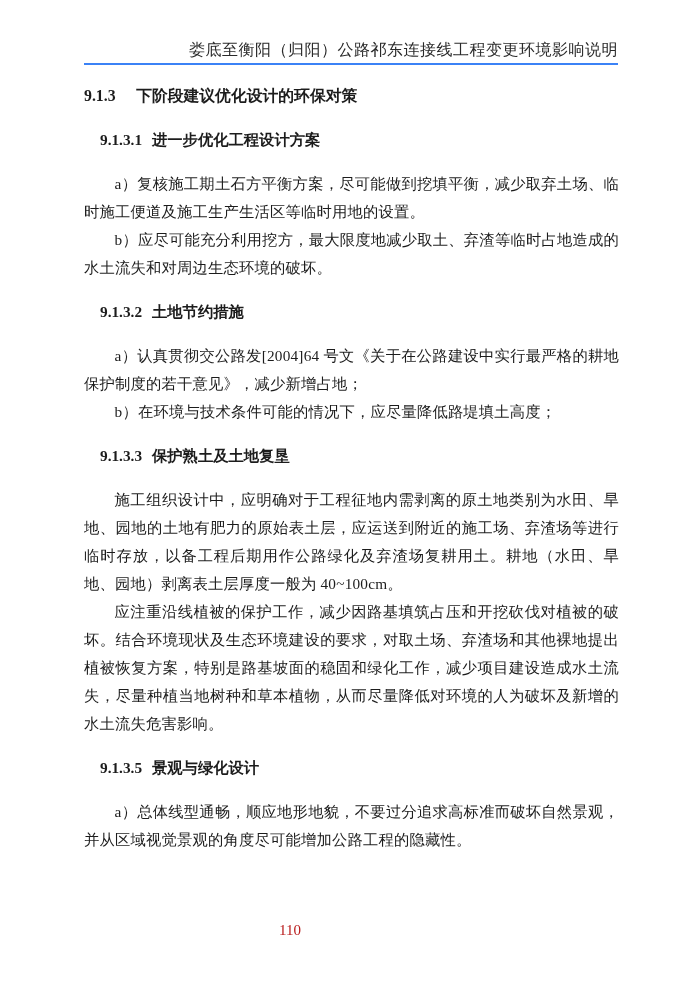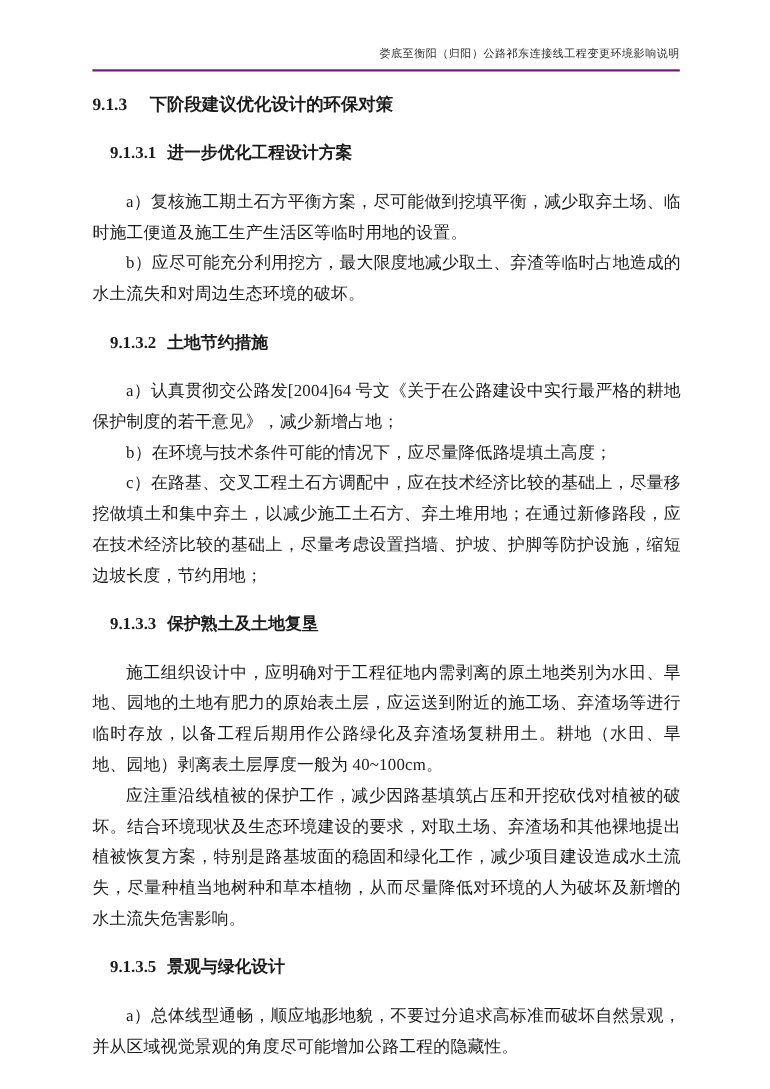--- a/index.html
+++ b/index.html
@@ -17,26 +17,26 @@
     color: #1c1c1c;
     overflow: hidden;
     box-sizing: border-box;
   }
   .running-header {
     position: absolute;
     top: 42px;
     left: 84px;
     width: 534px;
     text-align: right;
-    font-size: 10px;
+    font-size: 16px;
     line-height: 16px;
     color: #2a2a2a;
     letter-spacing: 0.5px;
     padding-bottom: 5px;
-    border-bottom: 2px solid #701a75;
+    border-bottom: 2px solid #3b82f6;
   }
   .content {
     position: absolute;
     top: 82px;
     left: 84px;
     width: 535px;
     font-size: 15.3px;
     line-height: 28px;
     text-align: justify;
     text-justify: inter-character;
@@ -61,22 +61,22 @@
     margin: 0;
     text-indent: 2em;
     letter-spacing: 0.2px;
   }
   .page-footer {
     position: absolute;
     top: 922px;
     left: 0;
     width: 580px;
     text-align: center;
-    font-size: 11px;
-    color: #737373;
+    font-size: 15px;
+    color: #b91c1c;
   }
 </style>
 </head>
 <body>
 
 <div class="page">
 
   <div class="running-header">
     <span>娄底至衡阳（归阳）公路祁东连接线工程变更环境影响说明</span>
   </div>
@@ -85,21 +85,20 @@
     <p class="h3-heading">
       <span class="sec-number">9.1.3</span><span class="sec-title">下阶段建议优化设计的环保对策</span>
     </p>
     <div id="document-body">
         <p class="h4-heading"><span class="sec-number">9.1.3.1</span><span class="sec-title">进一步优化工程设计方案</span></p>
         <p class="para">a）复核施工期土石方平衡方案，尽可能做到挖填平衡，减少取弃土场、临时施工便道及施工生产生活区等临时用地的设置。</p>
         <p class="para">b）应尽可能充分利用挖方，最大限度地减少取土、弃渣等临时占地造成的水土流失和对周边生态环境的破坏。</p>
         <p class="h4-heading"><span class="sec-number">9.1.3.2</span><span class="sec-title">土地节约措施</span></p>
         <p class="para">a）认真贯彻交公路发[2004]64 号文《关于在公路建设中实行最严格的耕地保护制度的若干意见》，减少新增占地；</p>
         <p class="para">b）在环境与技术条件可能的情况下，应尽量降低路堤填土高度；</p>
-        <p class="para">c）在路基、交叉工程土石方调配中，应在技术经济比较的基础上，尽量移挖做填土和集中弃土，以减少施工土石方、弃土堆用地；在通过新修路段，应在技术经济比较的基础上，尽量考虑设置挡墙、护坡、护脚等防护设施，缩短边坡长度，节约用地；</p>
         <p class="h4-heading"><span class="sec-number">9.1.3.3</span><span class="sec-title">保护熟土及土地复垦</span></p>
         <p class="para">施工组织设计中，应明确对于工程征地内需剥离的原土地类别为水田、旱地、园地的土地有肥力的原始表土层，应运送到附近的施工场、弃渣场等进行临时存放，以备工程后期用作公路绿化及弃渣场复耕用土。耕地（水田、旱地、园地）剥离表土层厚度一般为 40~100cm。</p>
         <p class="para">应注重沿线植被的保护工作，减少因路基填筑占压和开挖砍伐对植被的破坏。结合环境现状及生态环境建设的要求，对取土场、弃渣场和其他裸地提出植被恢复方案，特别是路基坡面的稳固和绿化工作，减少项目建设造成水土流失，尽量种植当地树种和草本植物，从而尽量降低对环境的人为破坏及新增的水土流失危害影响。</p>
         <p class="h4-heading"><span class="sec-number">9.1.3.5</span><span class="sec-title">景观与绿化设计</span></p>
         <p class="para">a）总体线型通畅，顺应地形地貌，不要过分追求高标准而破坏自然景观，并从区域视觉景观的角度尽可能增加公路工程的隐藏性。</p>
       </div>
   </div>
 
   <div class="page-footer">
     <span>110</span>

